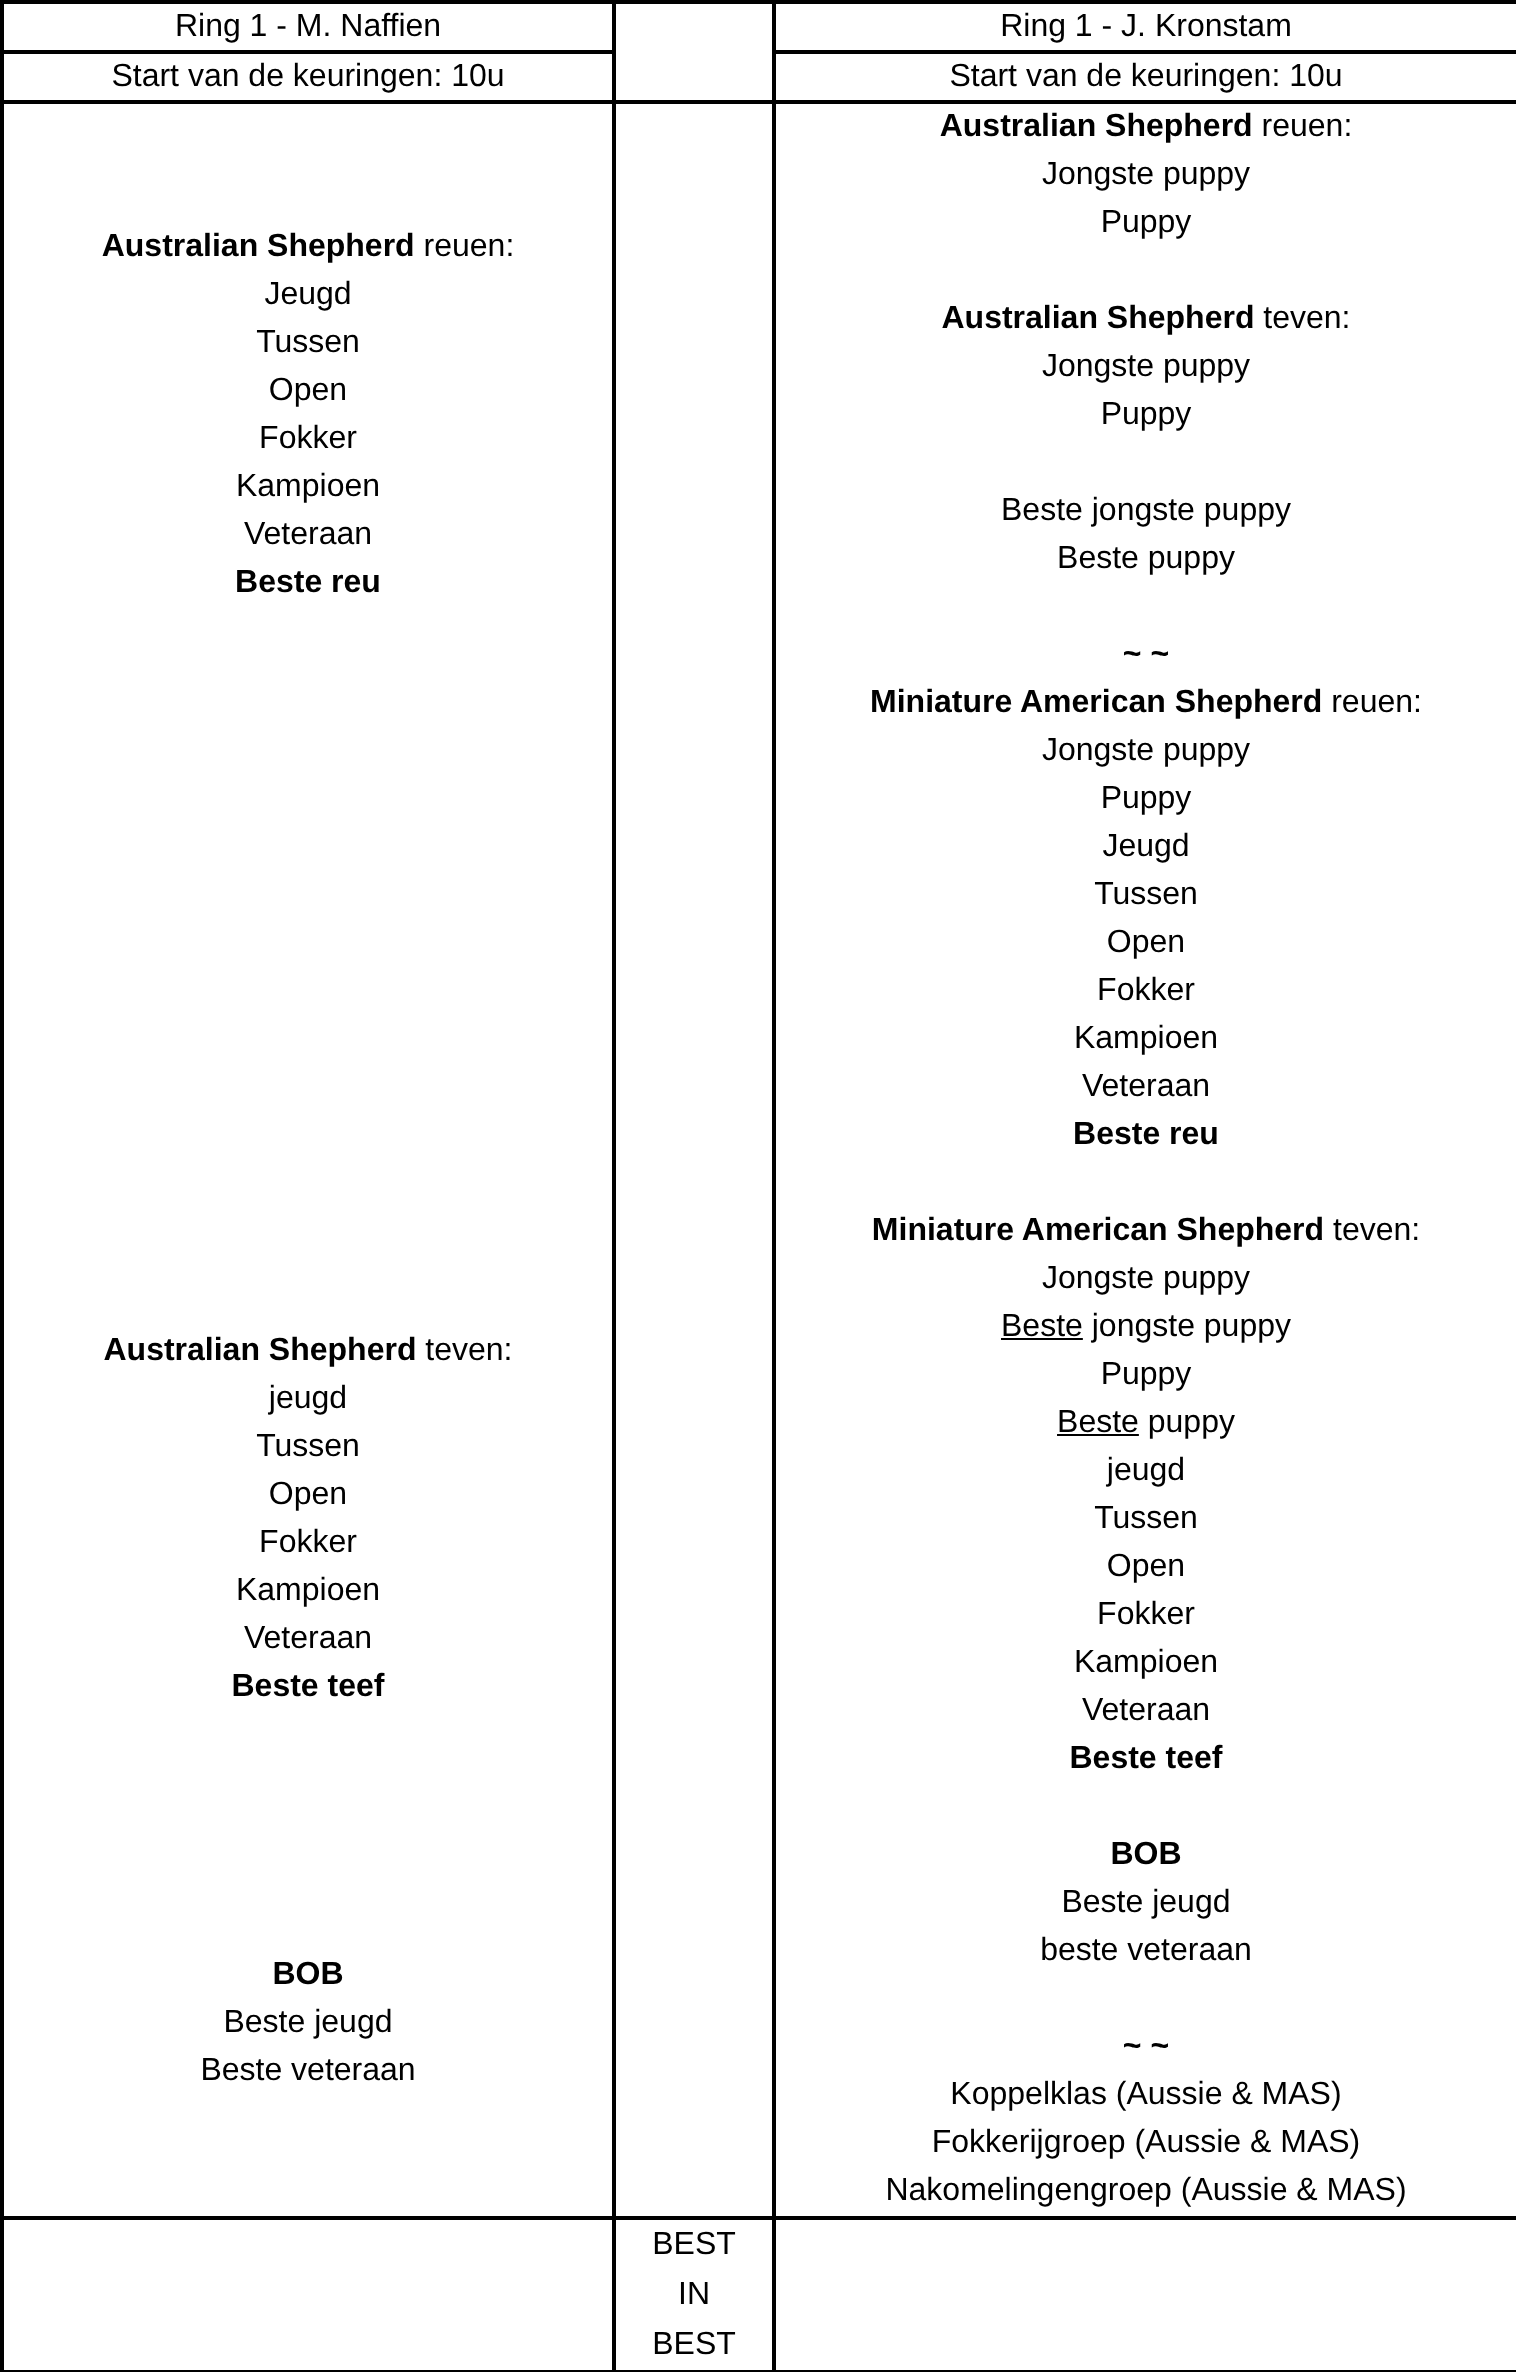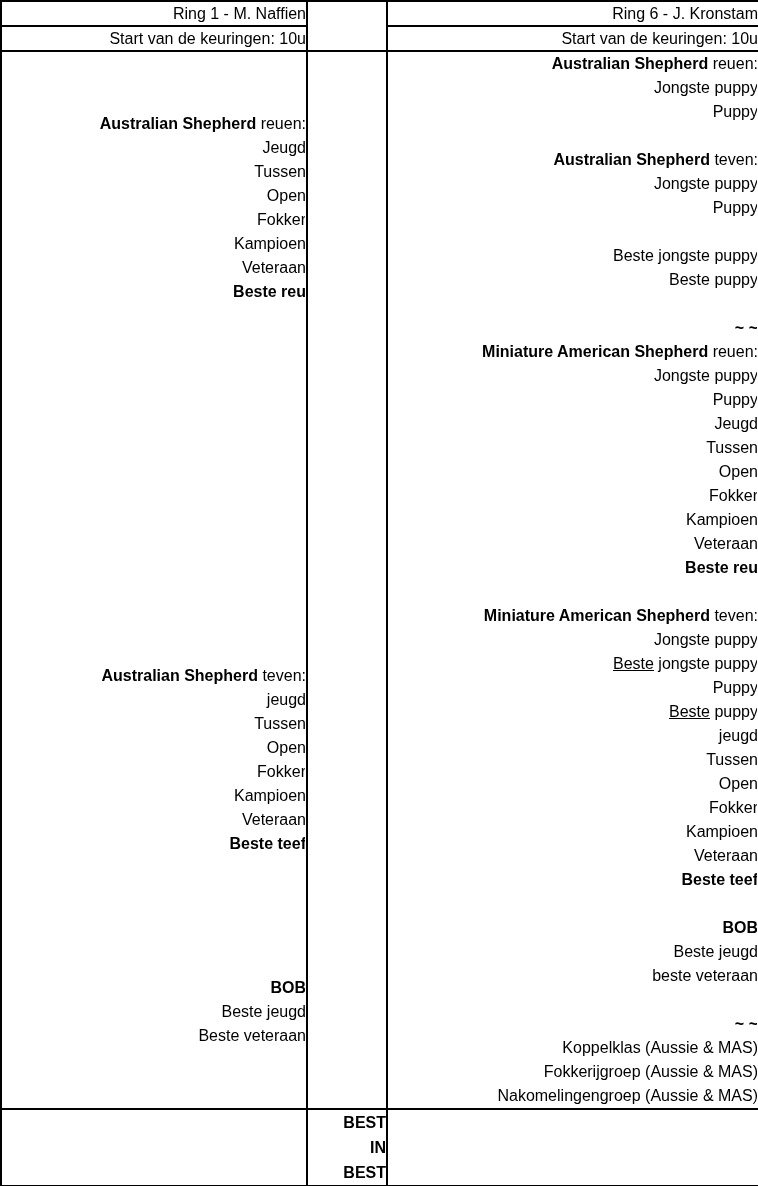--- a/index.html
+++ b/index.html
@@ -21,42 +21,42 @@
   table.schedule {
     width: 758px;
     height: 1186px;
     border-collapse: collapse;
     table-layout: fixed;
   }
   table.schedule td {
     border: 2px solid #000000;
     padding: 0;
     font-size: 16px;
-    text-align: right;
+    text-align: center;
     overflow: hidden;
     vertical-align: middle;
   }
   tr.hdr-row { height: 25px; }
   tr.hdr-row td { line-height: 22px; }
   td.content-cell {
     vertical-align: top;
     padding-top: 3px;
     line-height: 24px;
     border-radius: 12px;
   }
   .line {
     height: 24px;
     line-height: 24px;
     white-space: nowrap;
   }
   .b { font-weight: bold; }
   .u { text-decoration: underline; }
   tr.bis-row { height: 75px; }
   td.bis-cell {
-    font-weight: bold;
+    font-weight: normal;
     vertical-align: middle;
   }
   .bis-line {
     height: 25px;
     line-height: 25px;
   }
 </style>
 </head>
 <body>
 
@@ -64,21 +64,21 @@
   <table class="schedule">
     <colgroup>
       <col style="width:306px">
       <col style="width:80px">
       <col style="width:372px">
     </colgroup>
     <tbody>
         <tr class="hdr-row">
       <td>Ring 1 - M. Naffien</td>
       <td rowspan="2"></td>
-      <td>Ring 6 - J. Kronstam</td>
+      <td>Ring 1 - J. Kronstam</td>
     </tr>
     <tr class="hdr-row">
       <td>Start van de keuringen: 10u</td>
       <td>Start van de keuringen: 10u</td>
     </tr>
     <tr>
       <td class="content-cell" id="ring1-content">
             <div class="line"><span class="b">Australian Shepherd</span><span> reuen:</span></div>
             <div class="line"><span>Jeugd</span></div>
             <div class="line"><span>Tussen</span></div>

